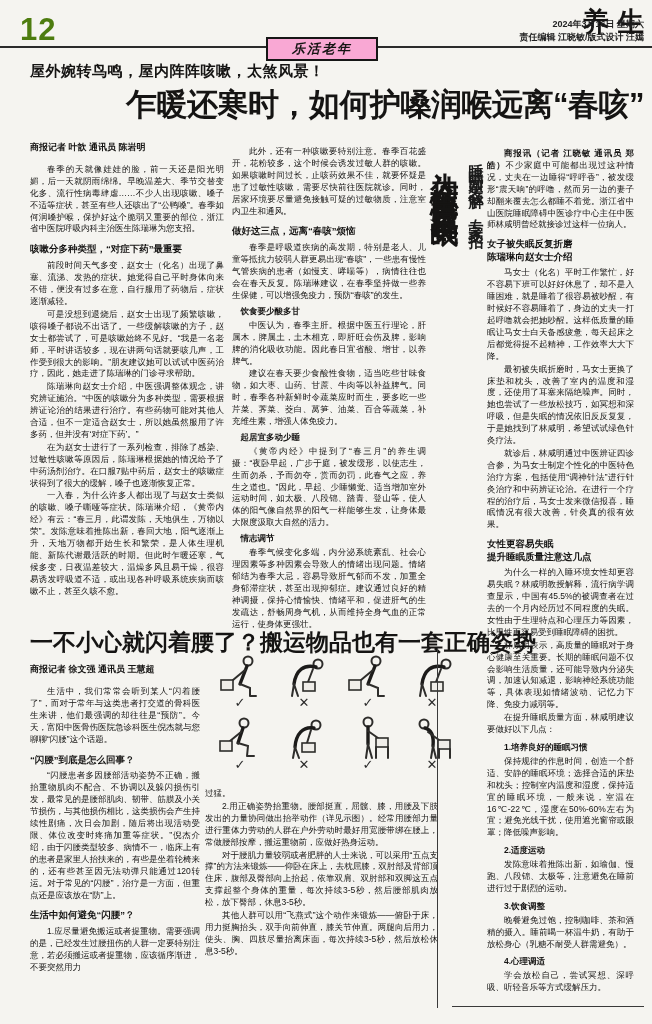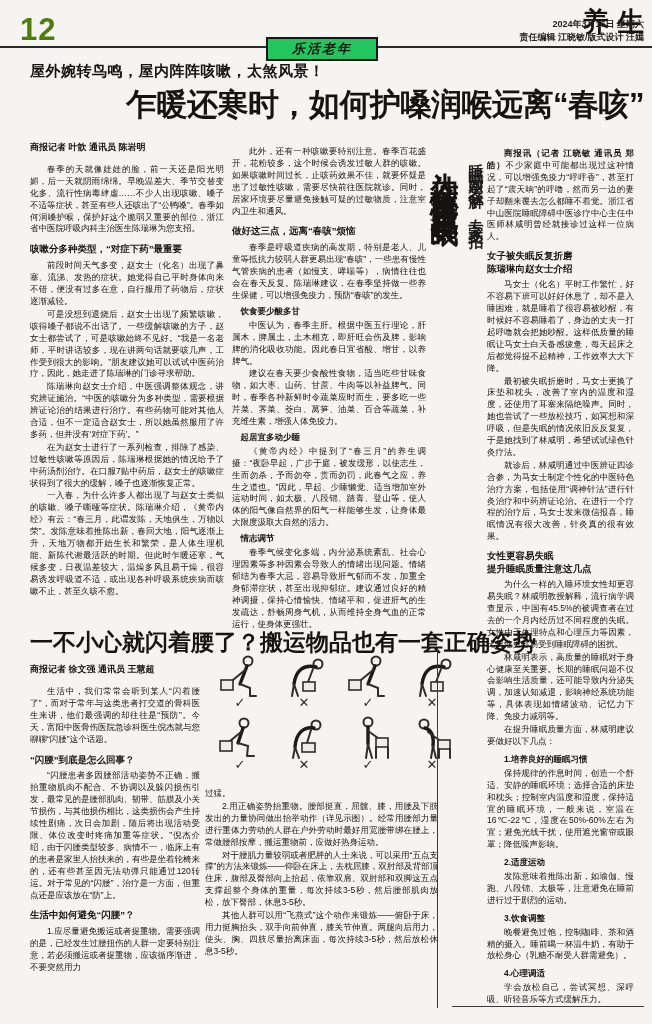--- a/index.html
+++ b/index.html
@@ -7,21 +7,21 @@
     width:652px;height:1024px;position:relative;overflow:hidden;
     background:#f5f4f0;color:#151413;
     font-family:"Liberation Sans","DejaVu Sans",sans-serif;
     -webkit-font-smoothing:antialiased;
   }
   .abs{position:absolute;}
   
   .page-num{left:20px;top:12px;font-size:31px;font-weight:700;color:#4d7c0f;letter-spacing:1px;}
   .section-title{left:0;right:0;top:4px;text-align:right;font-size:27px;font-weight:800;letter-spacing:8px;}
   .header-rule{left:0;right:0;top:46px;border-top:2px solid #2b2b2b;height:0;}
-  .masthead-box{left:266px;top:37px;width:108px;height:20px;background:#22c55e;border:2px solid #161616;
+  .masthead-box{left:266px;top:37px;width:108px;height:20px;background:#f9a8d4;border:2px solid #161616;
     display:flex;align-items:center;justify-content:center;
     font-family:"DejaVu Serif","Liberation Serif",serif;font-style:italic;font-weight:700;font-size:13px;letter-spacing:2px;}
   .date-block{right:8px;top:18px;text-align:right;font-size:9px;font-weight:700;line-height:13px;color:#222;}
   
   .kicker{left:30px;top:62px;font-size:15px;font-weight:800;letter-spacing:.5px;}
   .main-headline{left:28px;top:84px;width:616px;font-size:31px;font-weight:900;letter-spacing:-.5px;white-space:nowrap;text-align:right;}
   .col{font-size:8.5px;line-height:11.9px;text-align:justify;overflow:hidden;}
   .col p{margin:0 0 1px;text-indent:2em;}
   .col p.cont{text-indent:0;}
   .byline{font-size:9px;font-weight:700;text-indent:0 !important;margin:2px 0 10px !important;}
@@ -92,21 +92,21 @@
   <div class="sub-head">情志调节</div>
   <p>春季气候变化多端，内分泌系统紊乱、社会心理因素等多种因素会导致人的情绪出现问题。情绪郁结为春季大忌，容易导致肝气郁而不发，加重全身郁滞症状，甚至出现抑郁症。建议通过良好的精神调摄，保持心情愉快、情绪平和，促进肝气的生发疏达，舒畅周身气机，从而维持全身气血的正常运行，使身体更强壮。</p>
 </div>
 
 <div class="abs" id="v-block">
   <div class="v-title">为什么女性比男性更容易失眠？</div>
   <div class="v-sub">睡眠问题怎么解？专家支招</div>
 </div>
 
 <div class="abs col" id="sleep-col">
-  <p><b>商报讯（记者 江晓敏 通讯员 郑皓）</b><span>不少家庭中可能都出现过这种情况，可以增强免疫力“呼呼香”，甚至打起了“震天响”的呼噜，然而另一边的妻子却翻来覆去怎么都睡不着觉。浙江省中山医院睡眠障碍中医诊疗中心主任中医师林咸明曾经就接诊过这样一位病人。</span></p>
+  <p><b>商报讯（记者 江晓敏 通讯员 郑皓）</b><span>不少家庭中可能都出现过这种情况，丈夫在一边睡得“呼呼香”，被发缓形“震天响”的呼噜，然而另一边的妻子却翻来覆去怎么都睡不着觉。浙江省中山医院睡眠障碍中医诊疗中心主任中医师林咸明曾经就接诊过这样一位病人。</span></p>
   <div class="sec-head">
     <div>女子被失眠反复折磨</div>
     <div>陈瑞琳向赵女士介绍</div>
   </div>
   <p>马女士（化名）平时工作繁忙，好不容易下班可以好好休息了，却不是入睡困难，就是睡着了很容易被吵醒，有时候好不容易睡着了，身边的丈夫一打起呼噜就会把她吵醒。这样低质量的睡眠让马女士白天备感疲惫，每天起床之后都觉得提不起精神，工作效率大大下降。</p>
   <p>最初被失眠折磨时，马女士更换了床垫和枕头，改善了室内的温度和湿度，还使用了耳塞来隔绝噪声。同时，她也尝试了一些放松技巧，如冥想和深呼吸，但是失眠的情况依旧反反复复，于是她找到了林咸明，希望试试绿色针灸疗法。</p>
   <p>就诊后，林咸明通过中医辨证四诊合参，为马女士制定个性化的中医特色治疗方案，包括使用“调神针法”进行针灸治疗和中药辨证论治。在进行一个疗程的治疗后，马女士发来微信报喜，睡眠情况有很大改善，针灸真的很有效果。</p>
   <div class="sec-head">
     <div>女性更容易失眠</div>
     <div>提升睡眠质量注意这几点</div>

